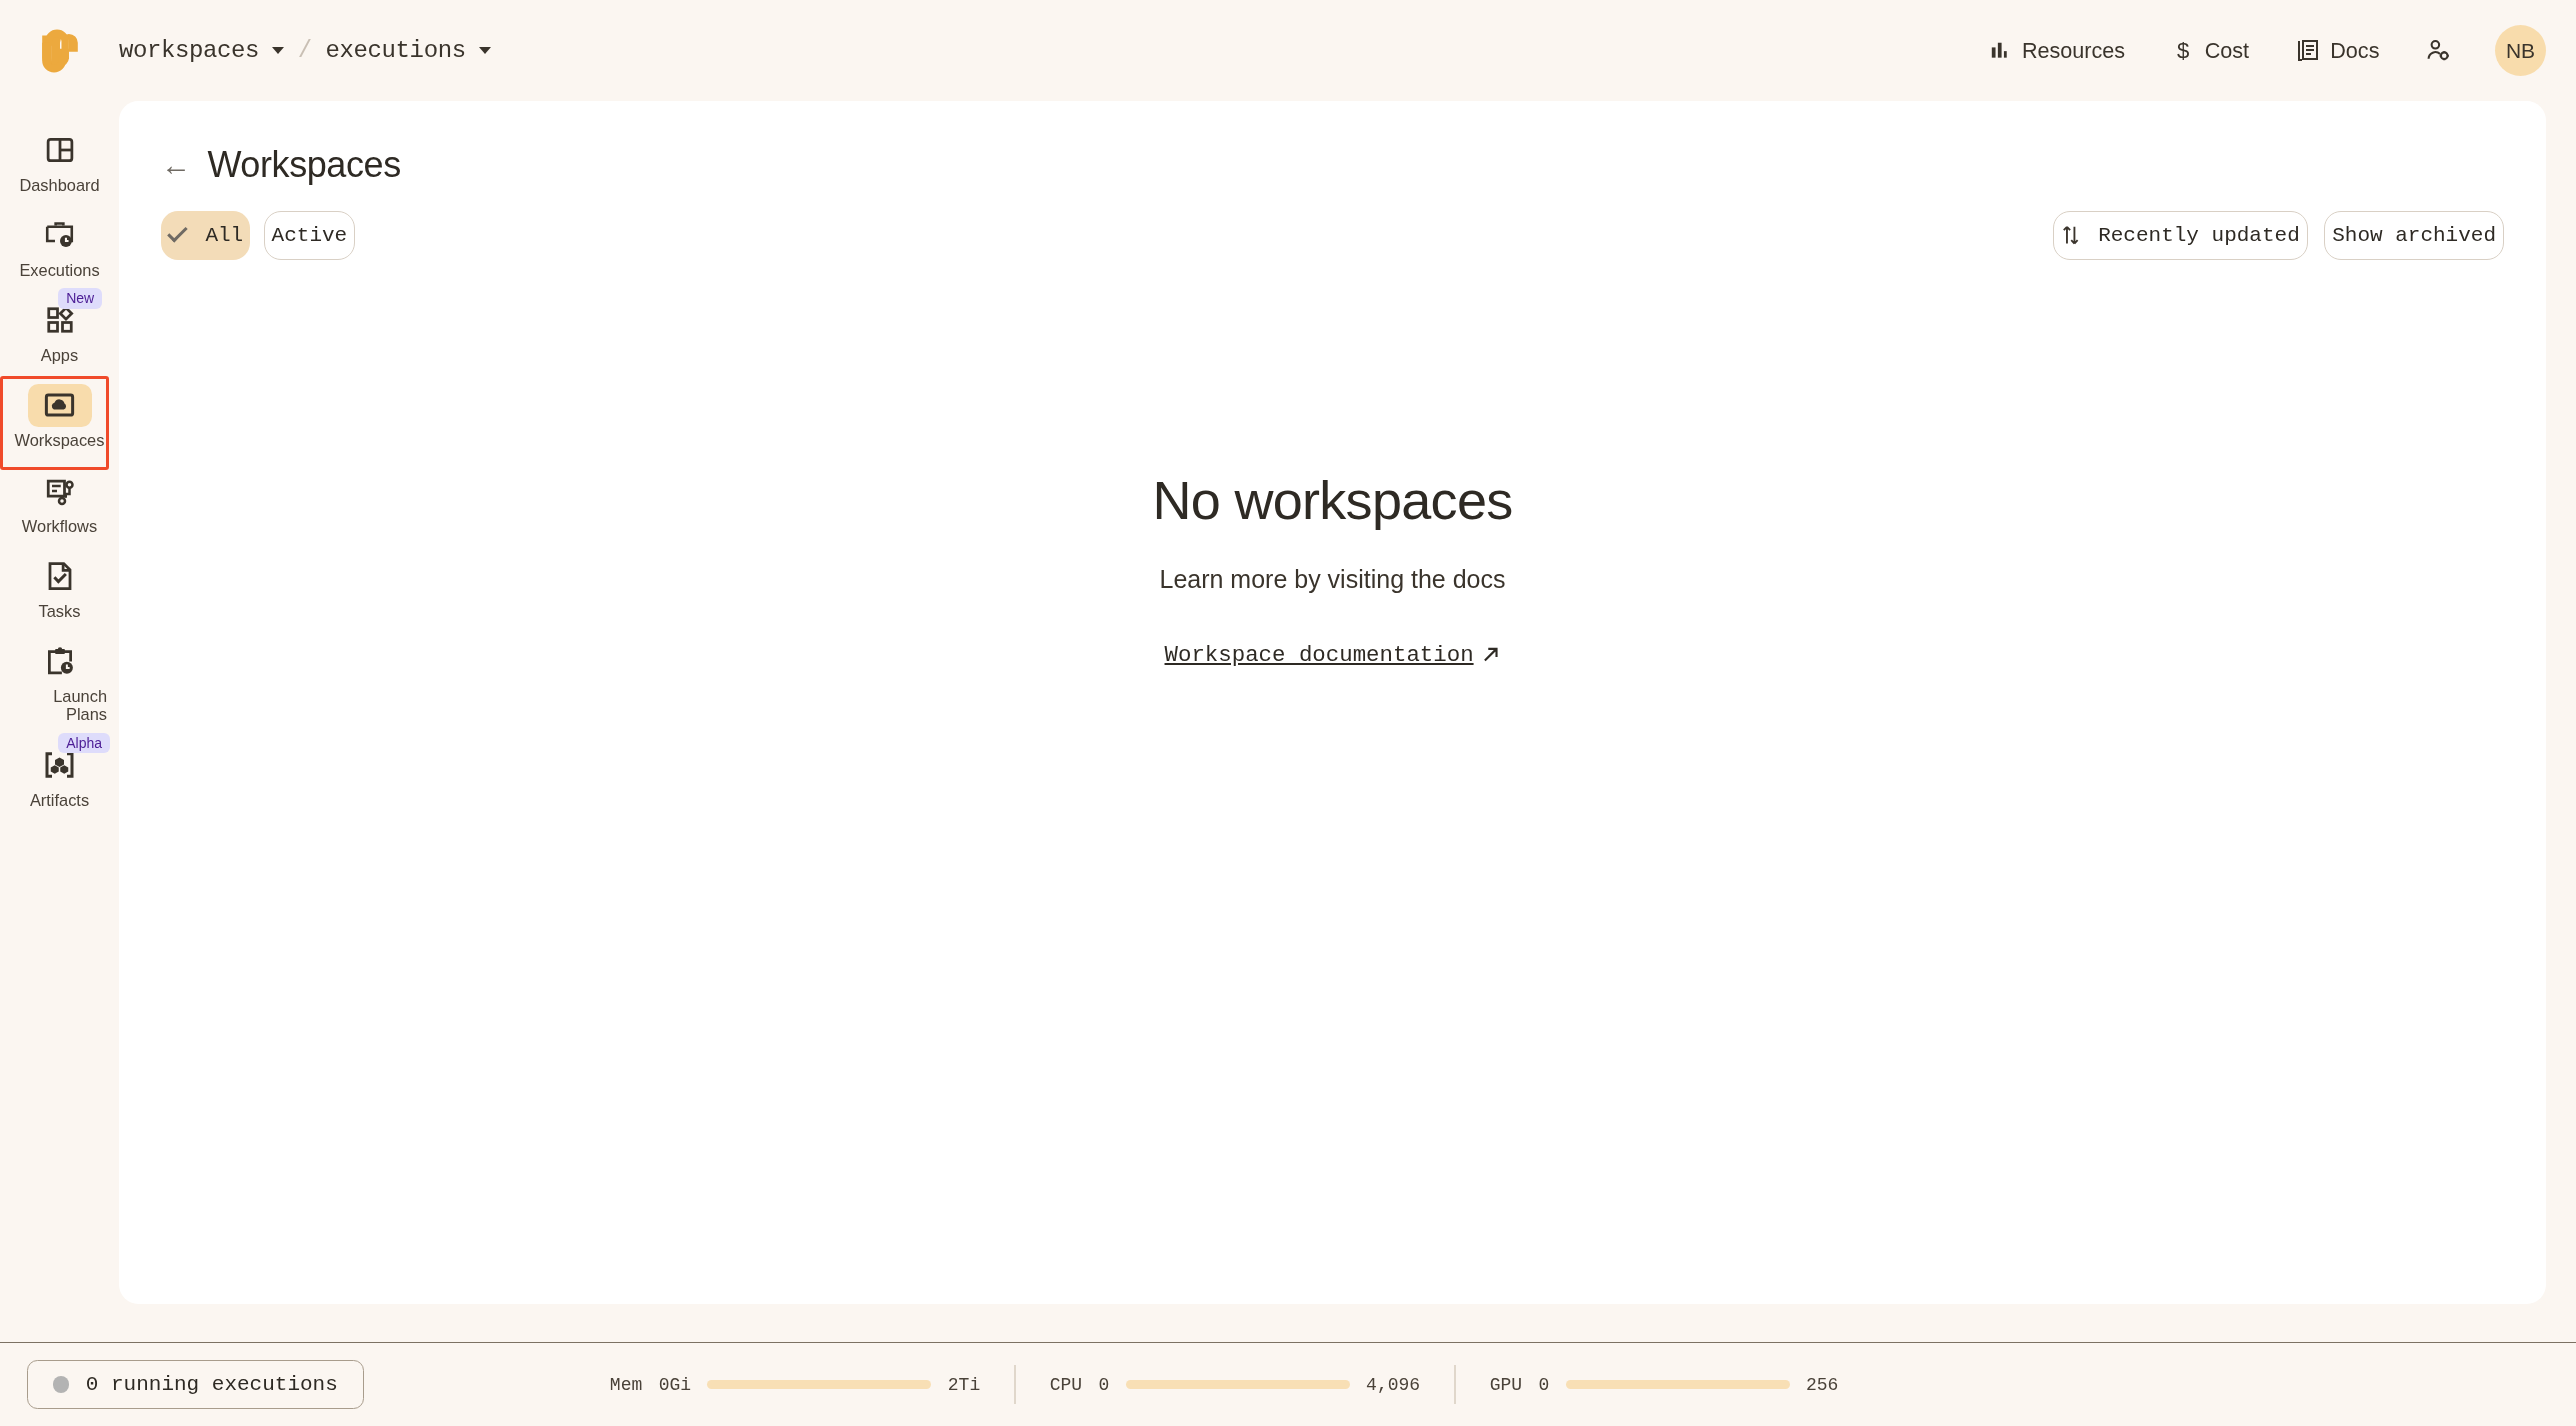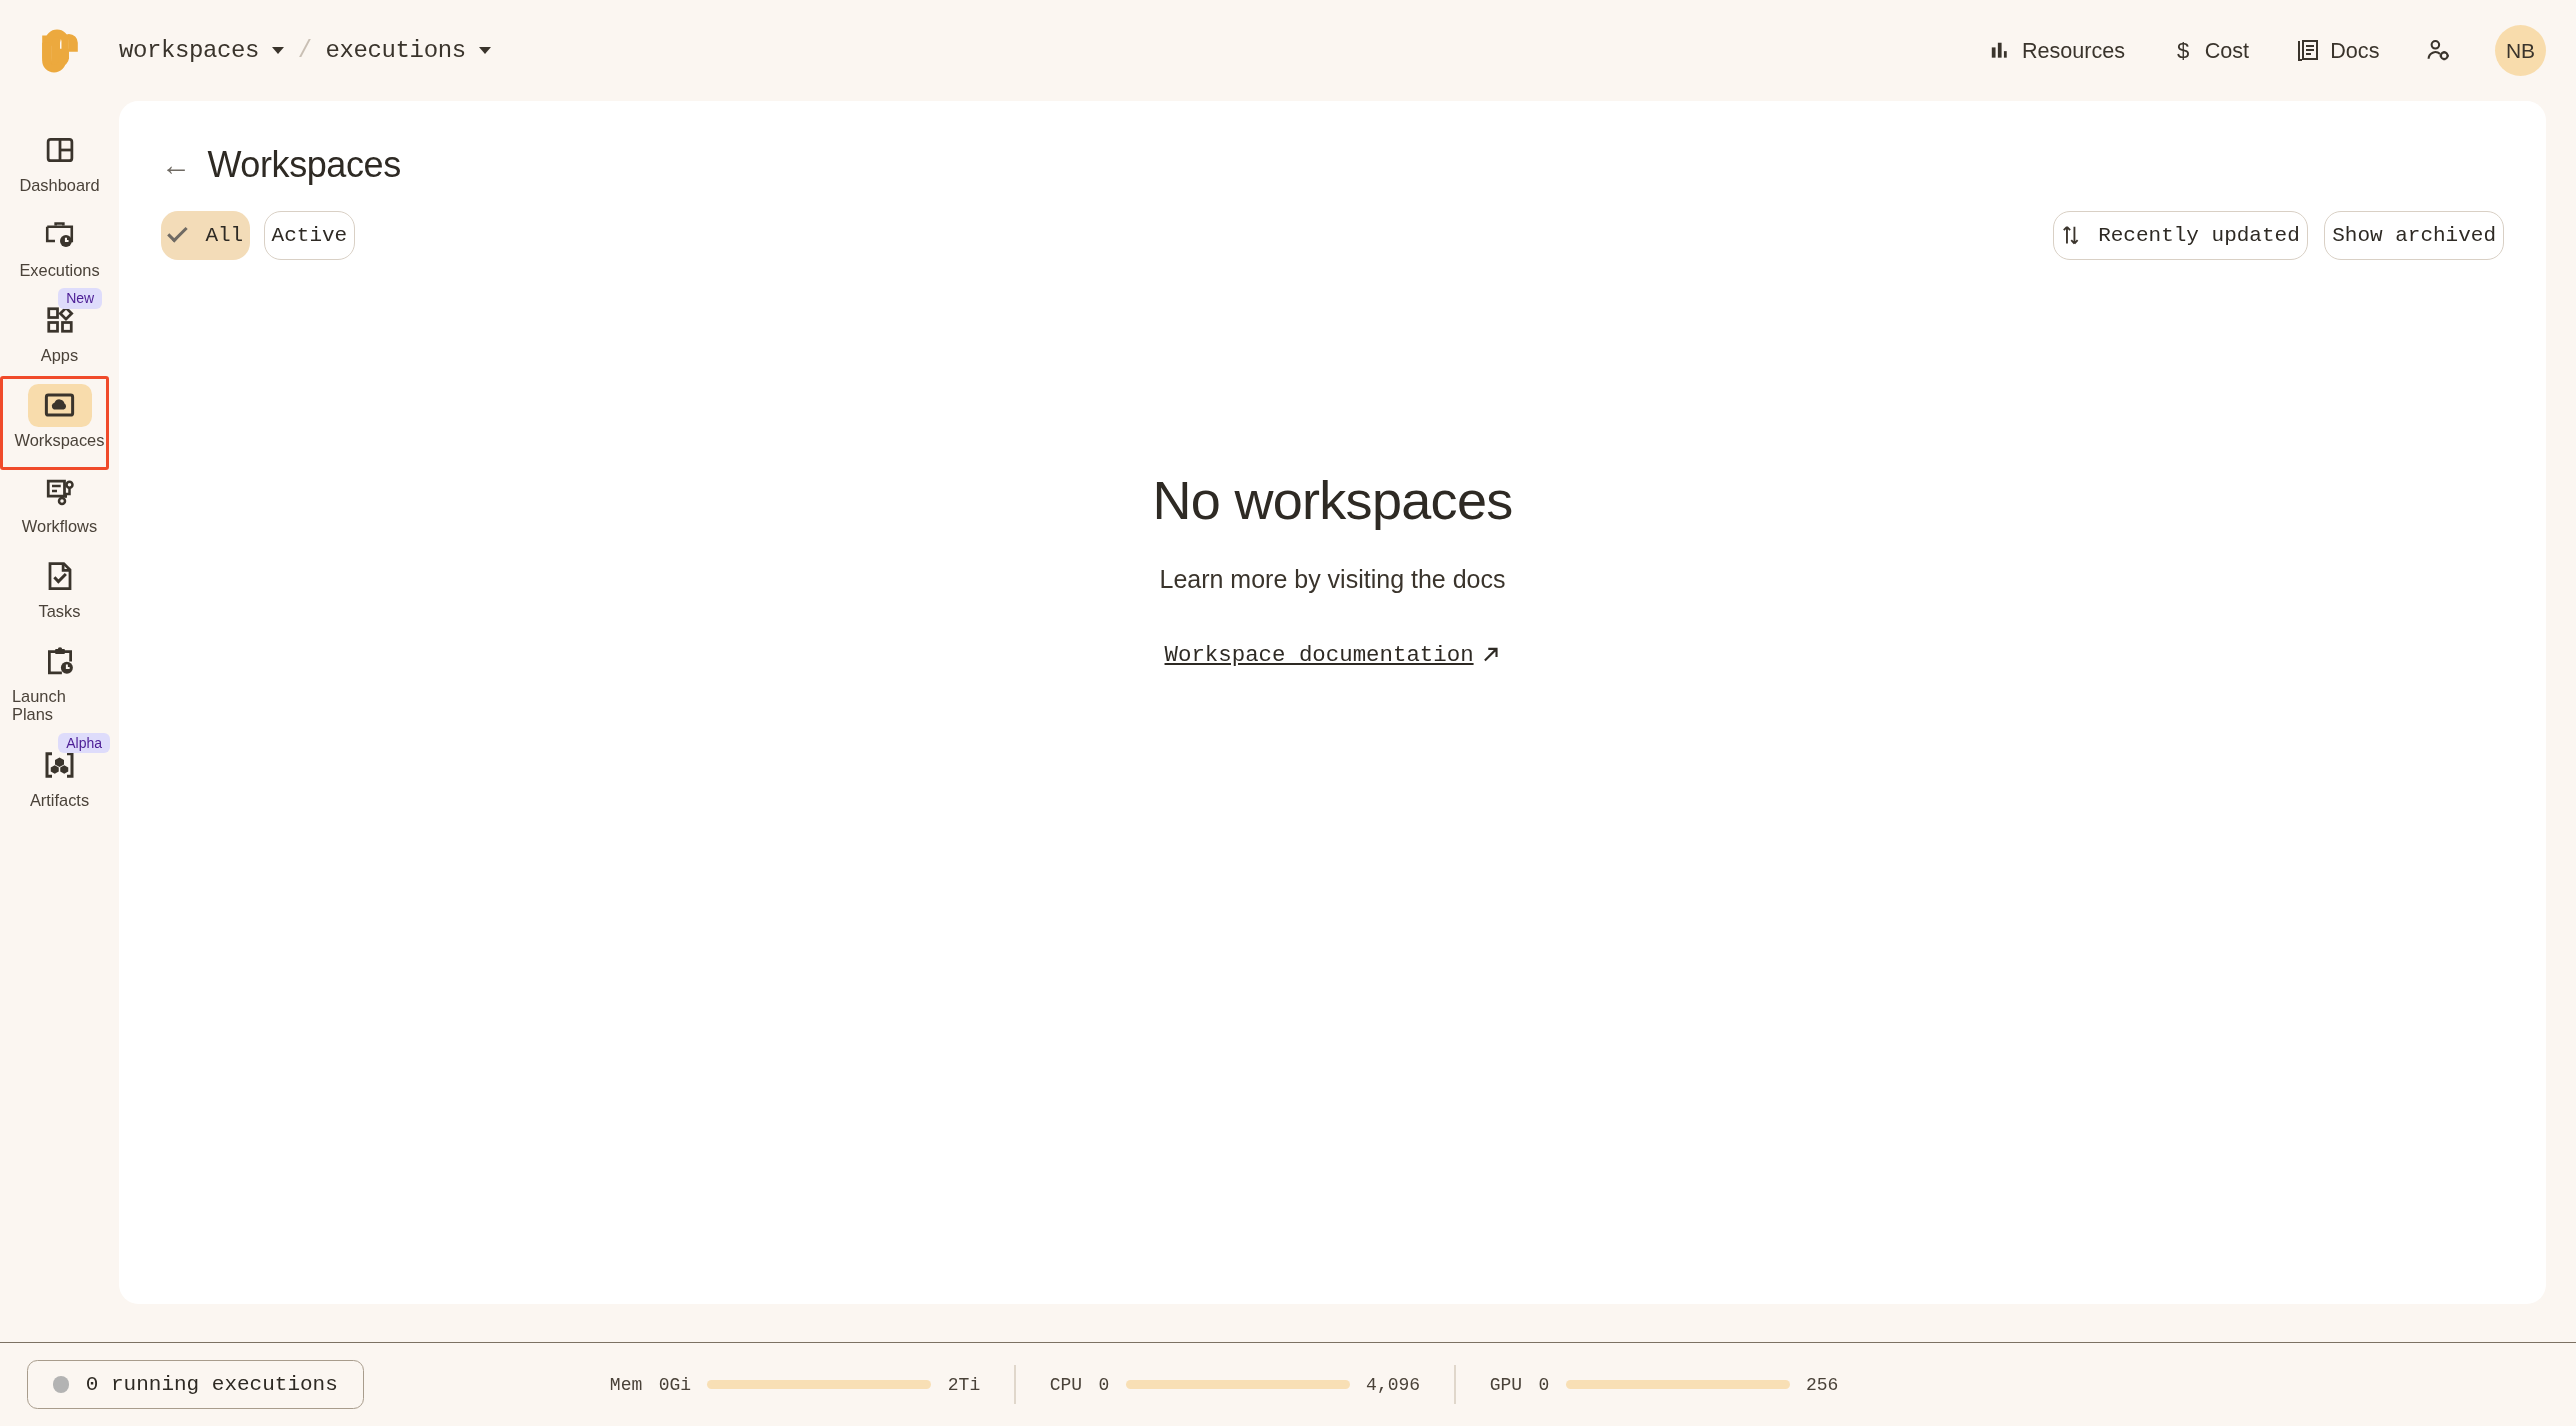--- a/index.html
+++ b/index.html
@@ -52,21 +52,21 @@
   .nav-item {
     position: relative; width: 95px;
     display: flex; flex-direction: column; align-items: center; gap: 4.5px;
   }
   .nav-icon-box {
     width: 64px; height: 43px; border-radius: 10.4px;
     display: flex; align-items: center; justify-content: center;
   }
   .nav-item.active .nav-icon-box { background: #F8DCAC; }
   .nav-label {
-    font-size: 16.4px; color: #4A4239; text-align: left; line-height: 1.12;
+    font-size: 16.4px; color: #4A4239; text-align: right; line-height: 1.12;
     font-family:"Liberation Sans", sans-serif;
   }
   .nav-badge {
     position: absolute; top: -10.4px; left: 46px;
     background: #DEDCFB; color: #4c1d95;
     font-size: 14px; padding: 2.2px 8.2px; border-radius: 6px;
     font-family:"Liberation Sans", sans-serif;
   }
   .annot-box {
     position: absolute; border: 3.7px solid #F04A2A; border-radius: 3px;

